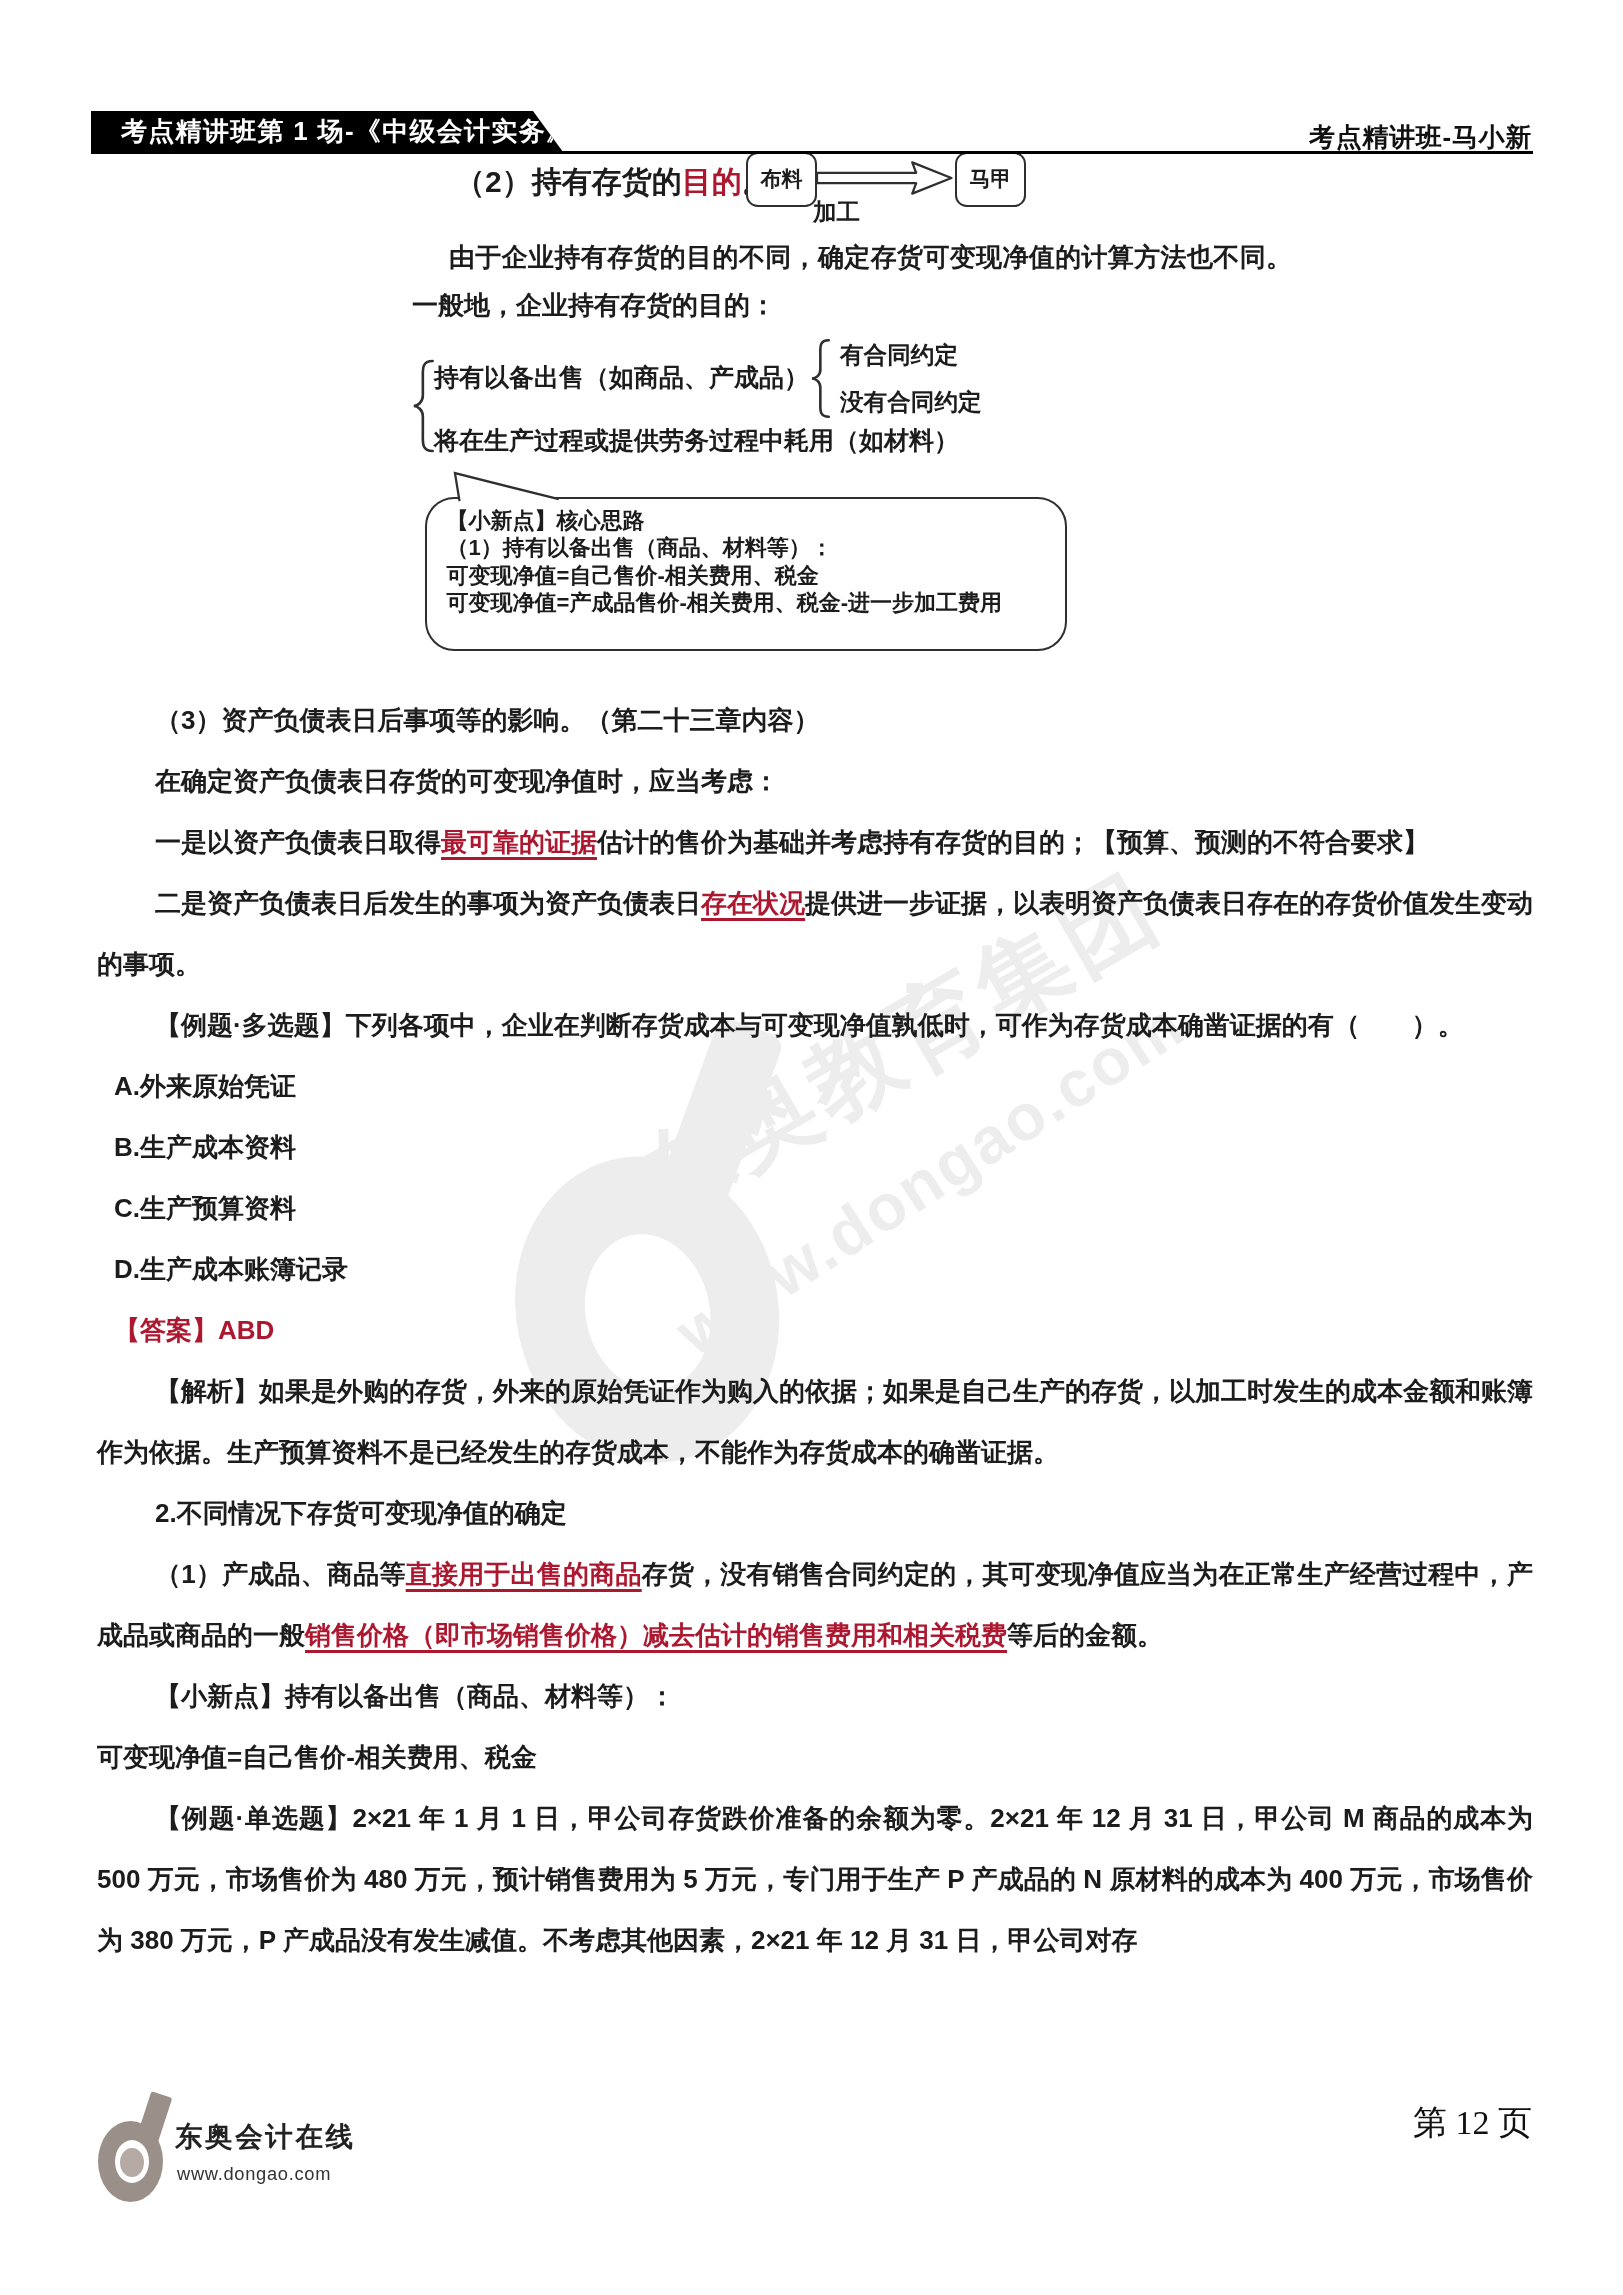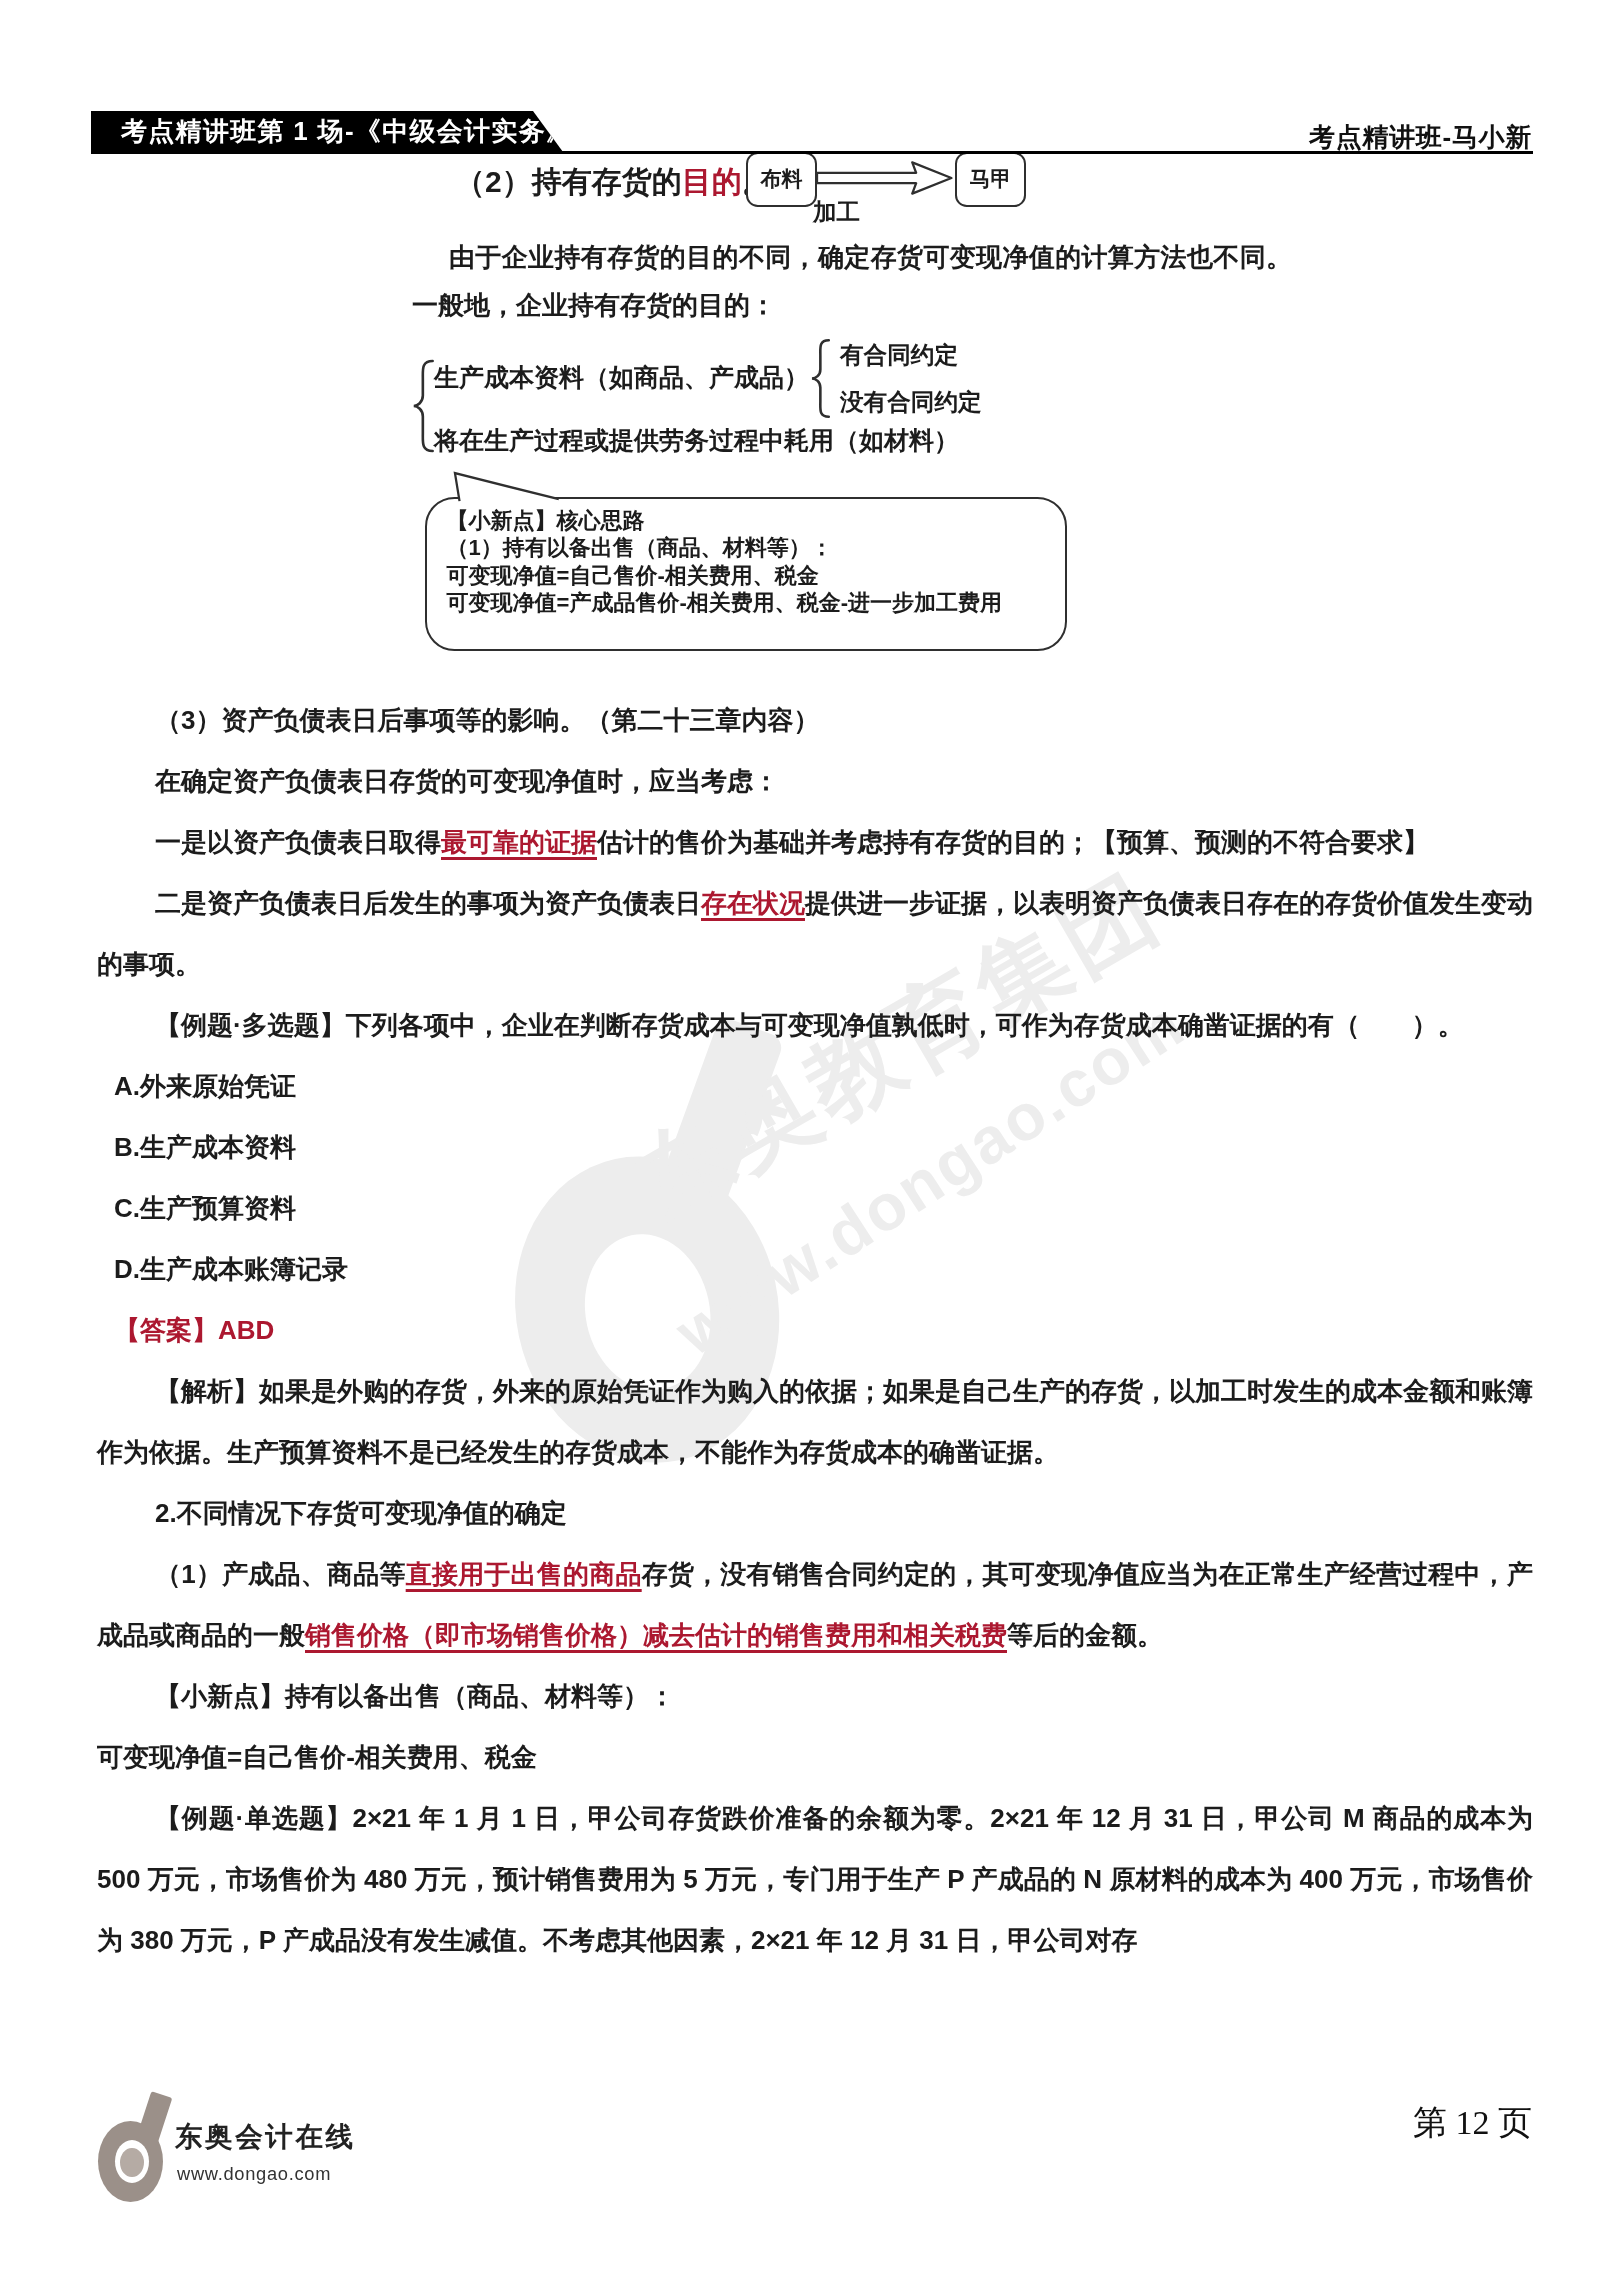--- a/index.html
+++ b/index.html
@@ -103,21 +103,21 @@
       <polygon points="0,21 152,21 146,5 206,29 146,53 152,37 0,37" fill="#ffffff" stroke="#2f2f2f" stroke-width="3.5" stroke-linejoin="round"></polygon>
     </svg>
     <div class="flow-label">加工</div>
     <div class="flow-box b2">马甲</div>
 
     <div class="intro-para">由于企业持有存货的目的不同，确定存货可变现净值的计算方法也不同。一般地，企业持有存货的目的：</div>
 
     <svg class="brace-outer" width="25" height="94" viewBox="0 0 38 144">
       <path d="M 33,3 C 16,3 18,16 18,30 L 18,56 C 18,66 10,72 4,72 C 10,72 18,78 18,88 L 18,114 C 18,128 16,141 33,141" fill="none" stroke="#2f2f2f" stroke-width="4" stroke-linecap="round"></path>
     </svg>
-    <div class="tree-branch1">生产成本资料（如商品、产成品）</div>
+    <div class="tree-branch1">持有以备出售（如商品、产成品）</div>
     <svg class="brace-inner" width="22" height="81" viewBox="0 0 34 124">
       <path d="M 29,3 C 14,3 16,14 16,26 L 16,48 C 16,57 9,62 3,62 C 9,62 16,67 16,76 L 16,98 C 16,110 14,121 29,121" fill="none" stroke="#2f2f2f" stroke-width="4" stroke-linecap="round"></path>
     </svg>
     <div class="tree-subs">
         <div class="tree-sub">有合同约定</div>
         <div class="tree-sub">没有合同约定</div>
       </div>
     <div class="tree-branch2">将在生产过程或提供劳务过程中耗用（如材料）</div>
 
     <div class="callout">

